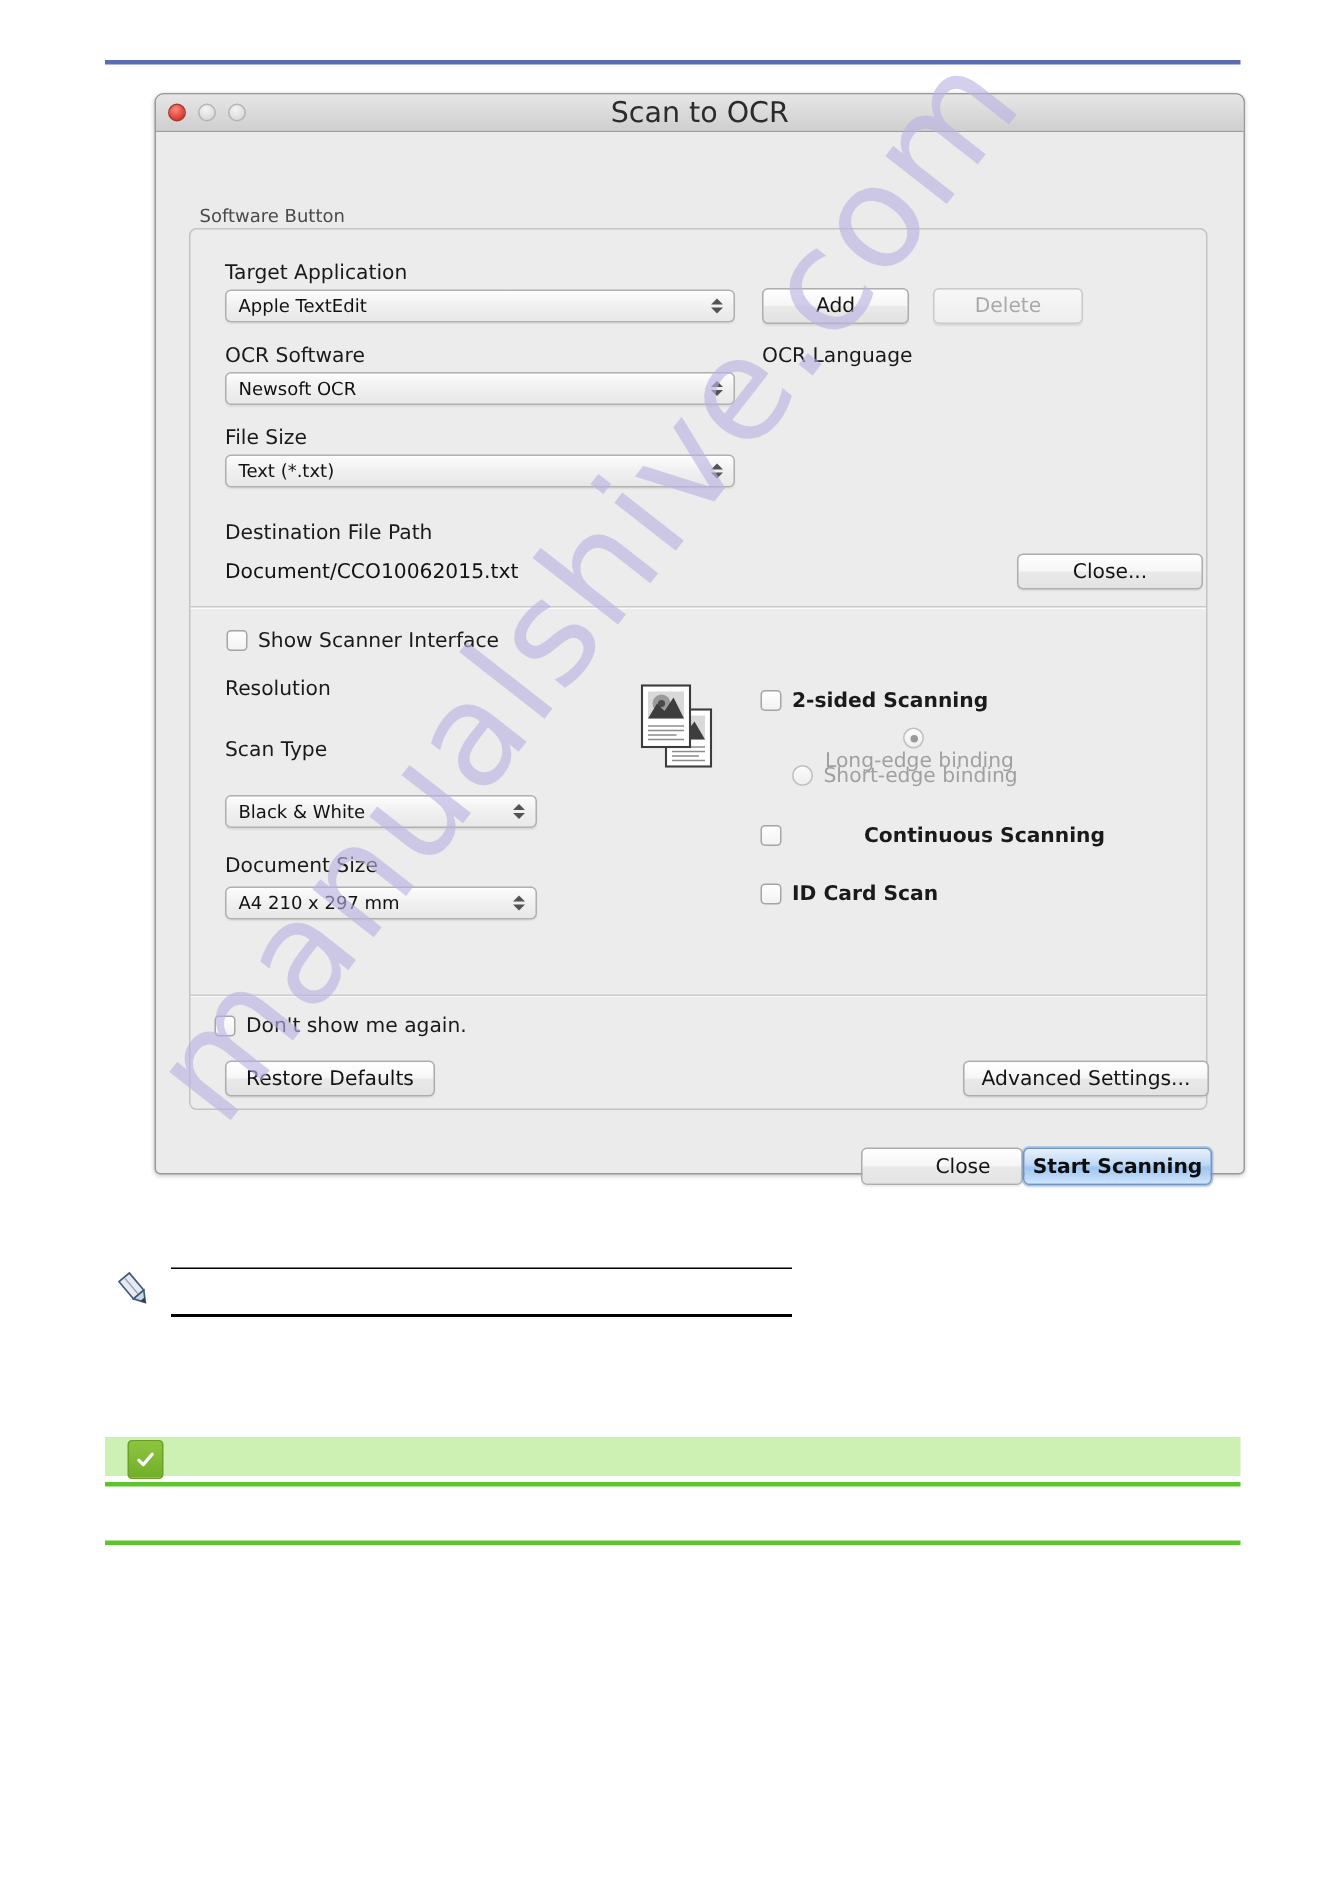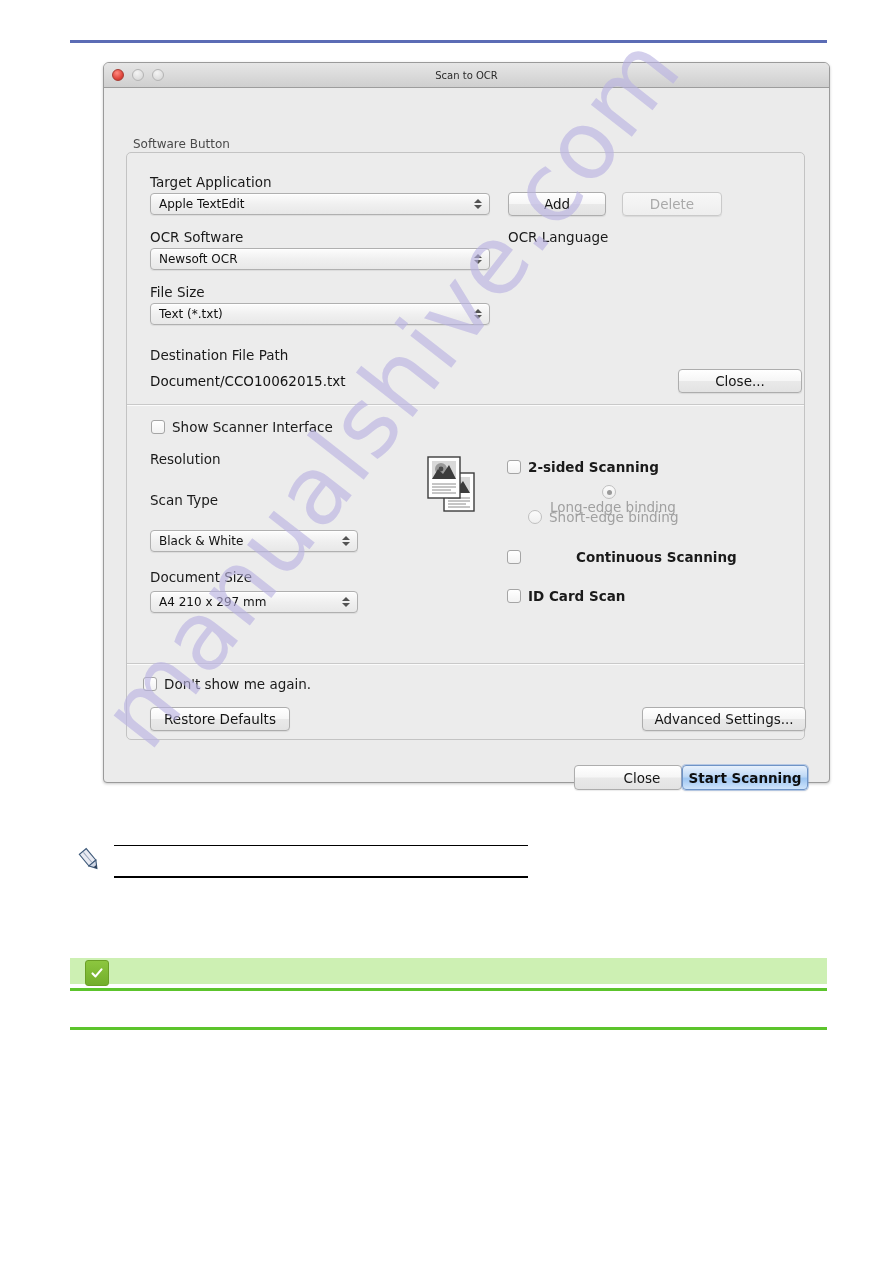--- a/index.html
+++ b/index.html
@@ -149,21 +149,21 @@
     background: radial-gradient(circle at 40% 30%, #ff8a80 0%, #e0463c 60%, #b5302a 100%);
     border: 1px solid #a83a32;
   }
   .light.min, .light.zoom {
     background: radial-gradient(circle at 40% 30%, #f4f4f4 0%, #dcdcdc 70%, #c6c6c6 100%);
     border: 1px solid #b4b4b4;
   }
   .title-text {
     width: 100%;
     text-align: center;
-    font-size: 10px;
+    font-size: 19px;
     color: #2b2b2b;
     font-family: "DejaVu Sans", sans-serif;
   }
 
   .dialog-body {
     position: relative;
     height: 696px;
   }
 
   

